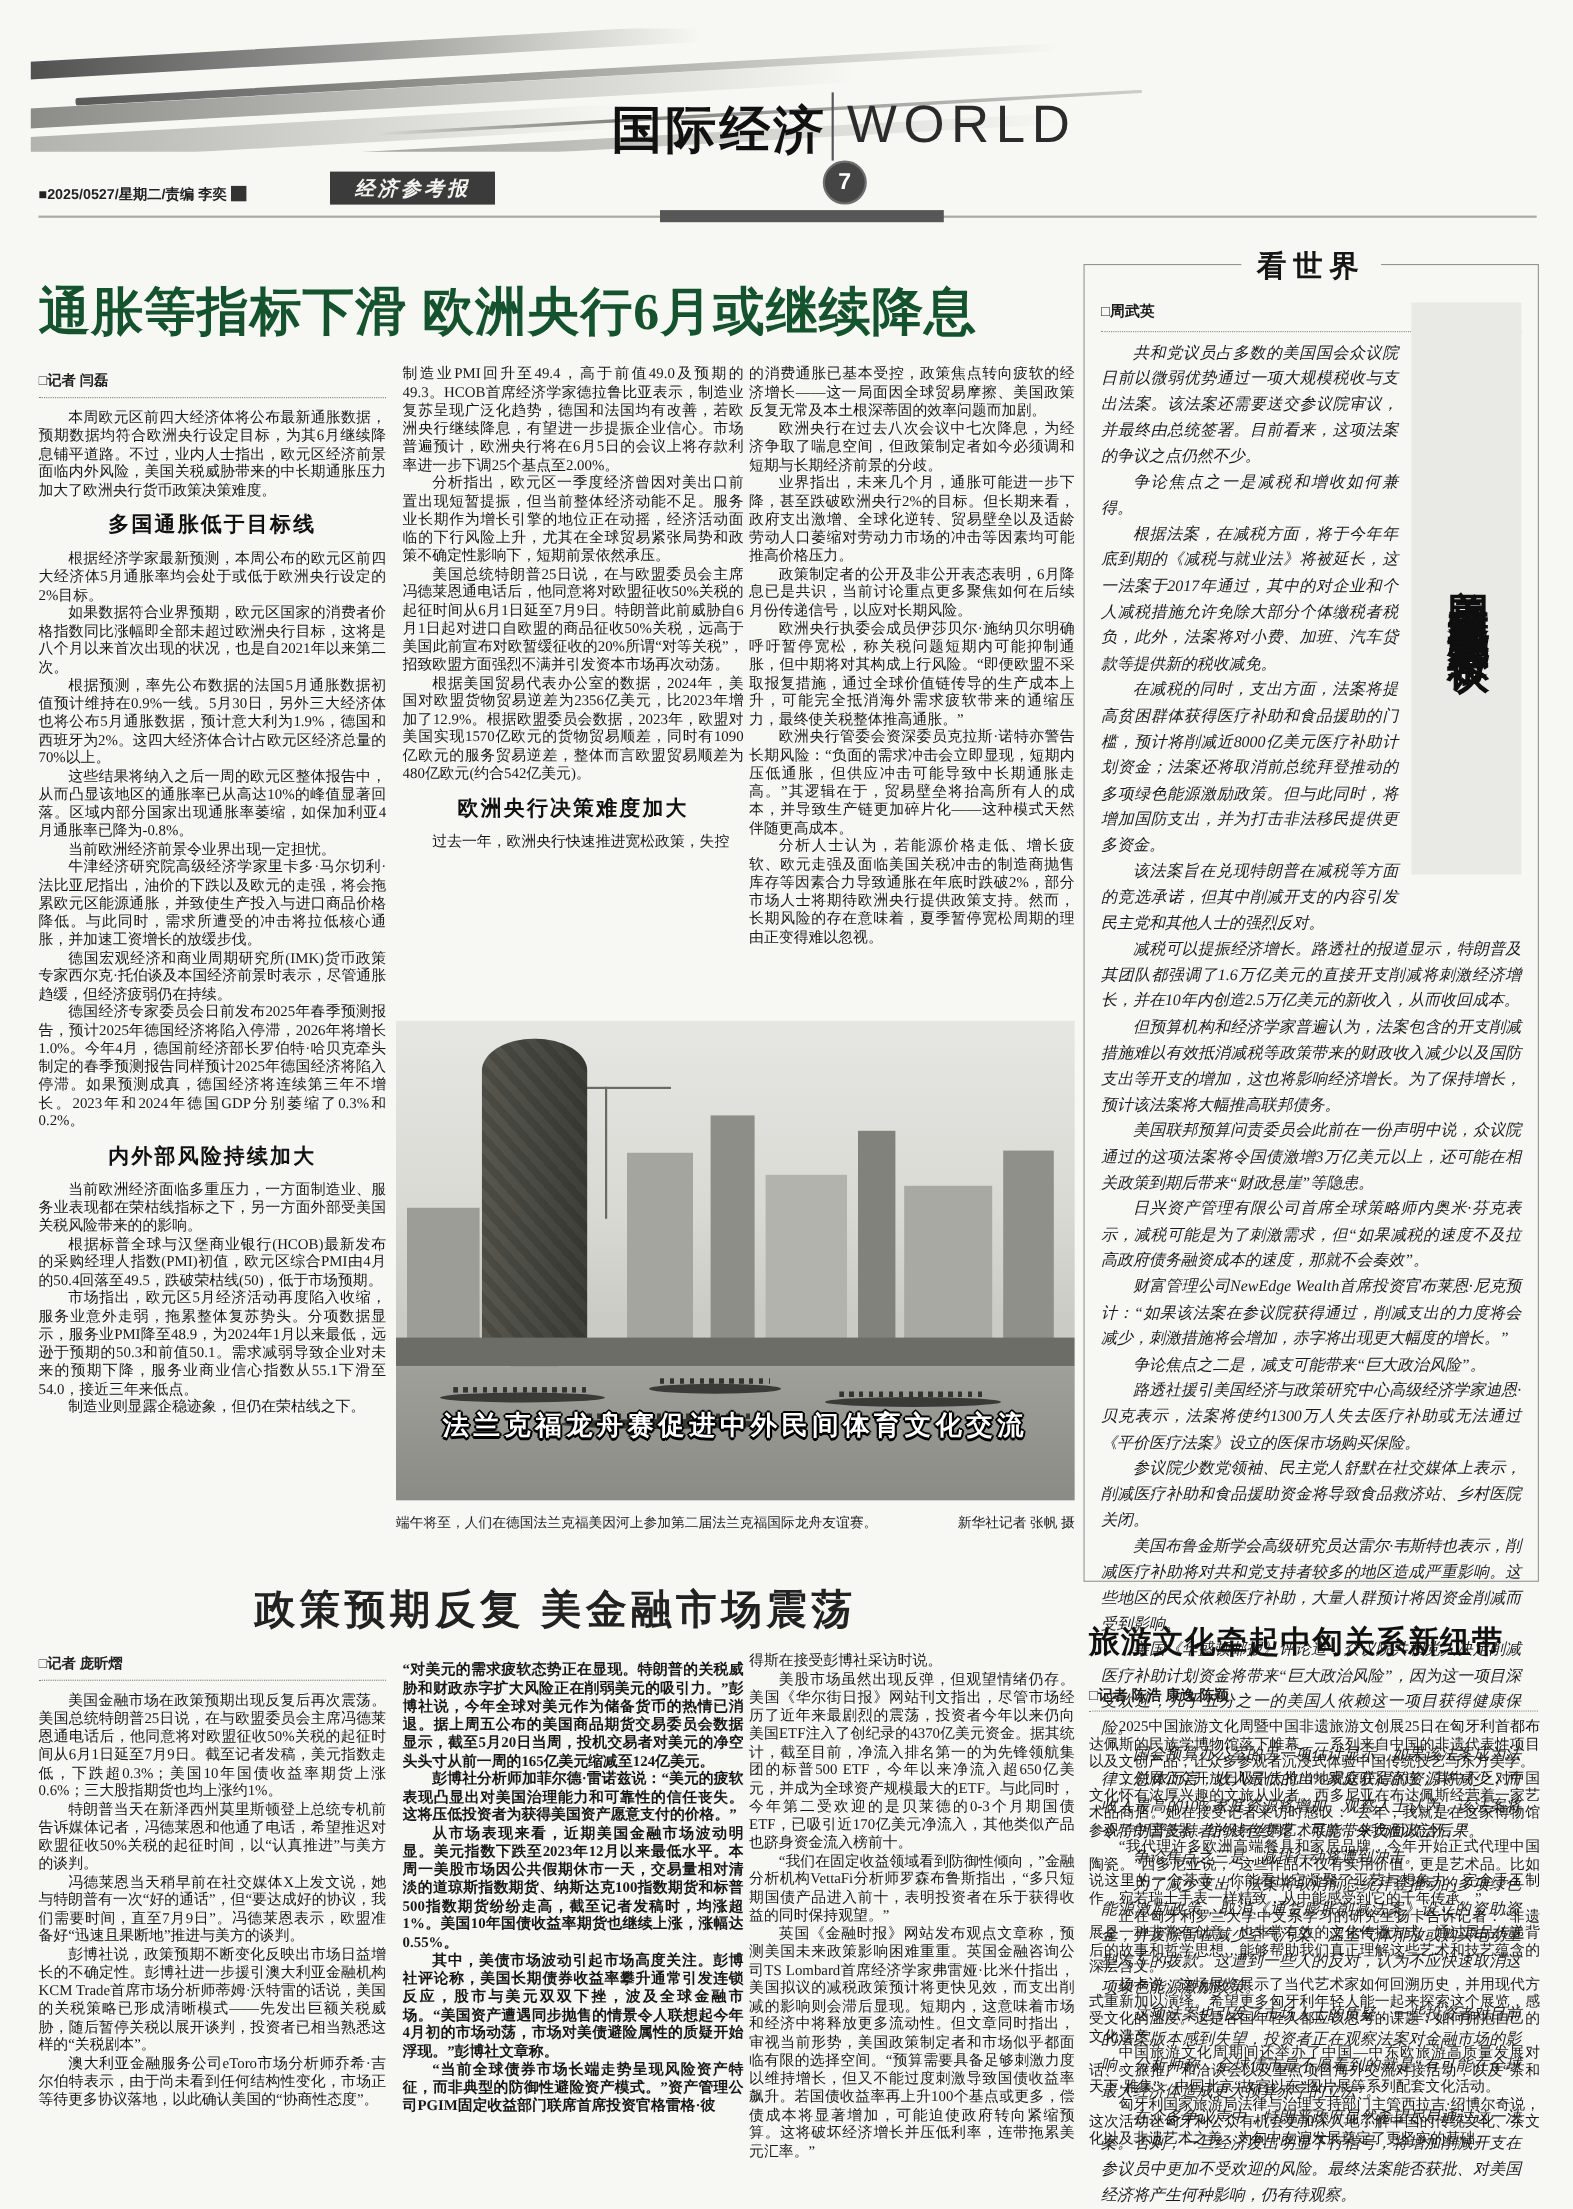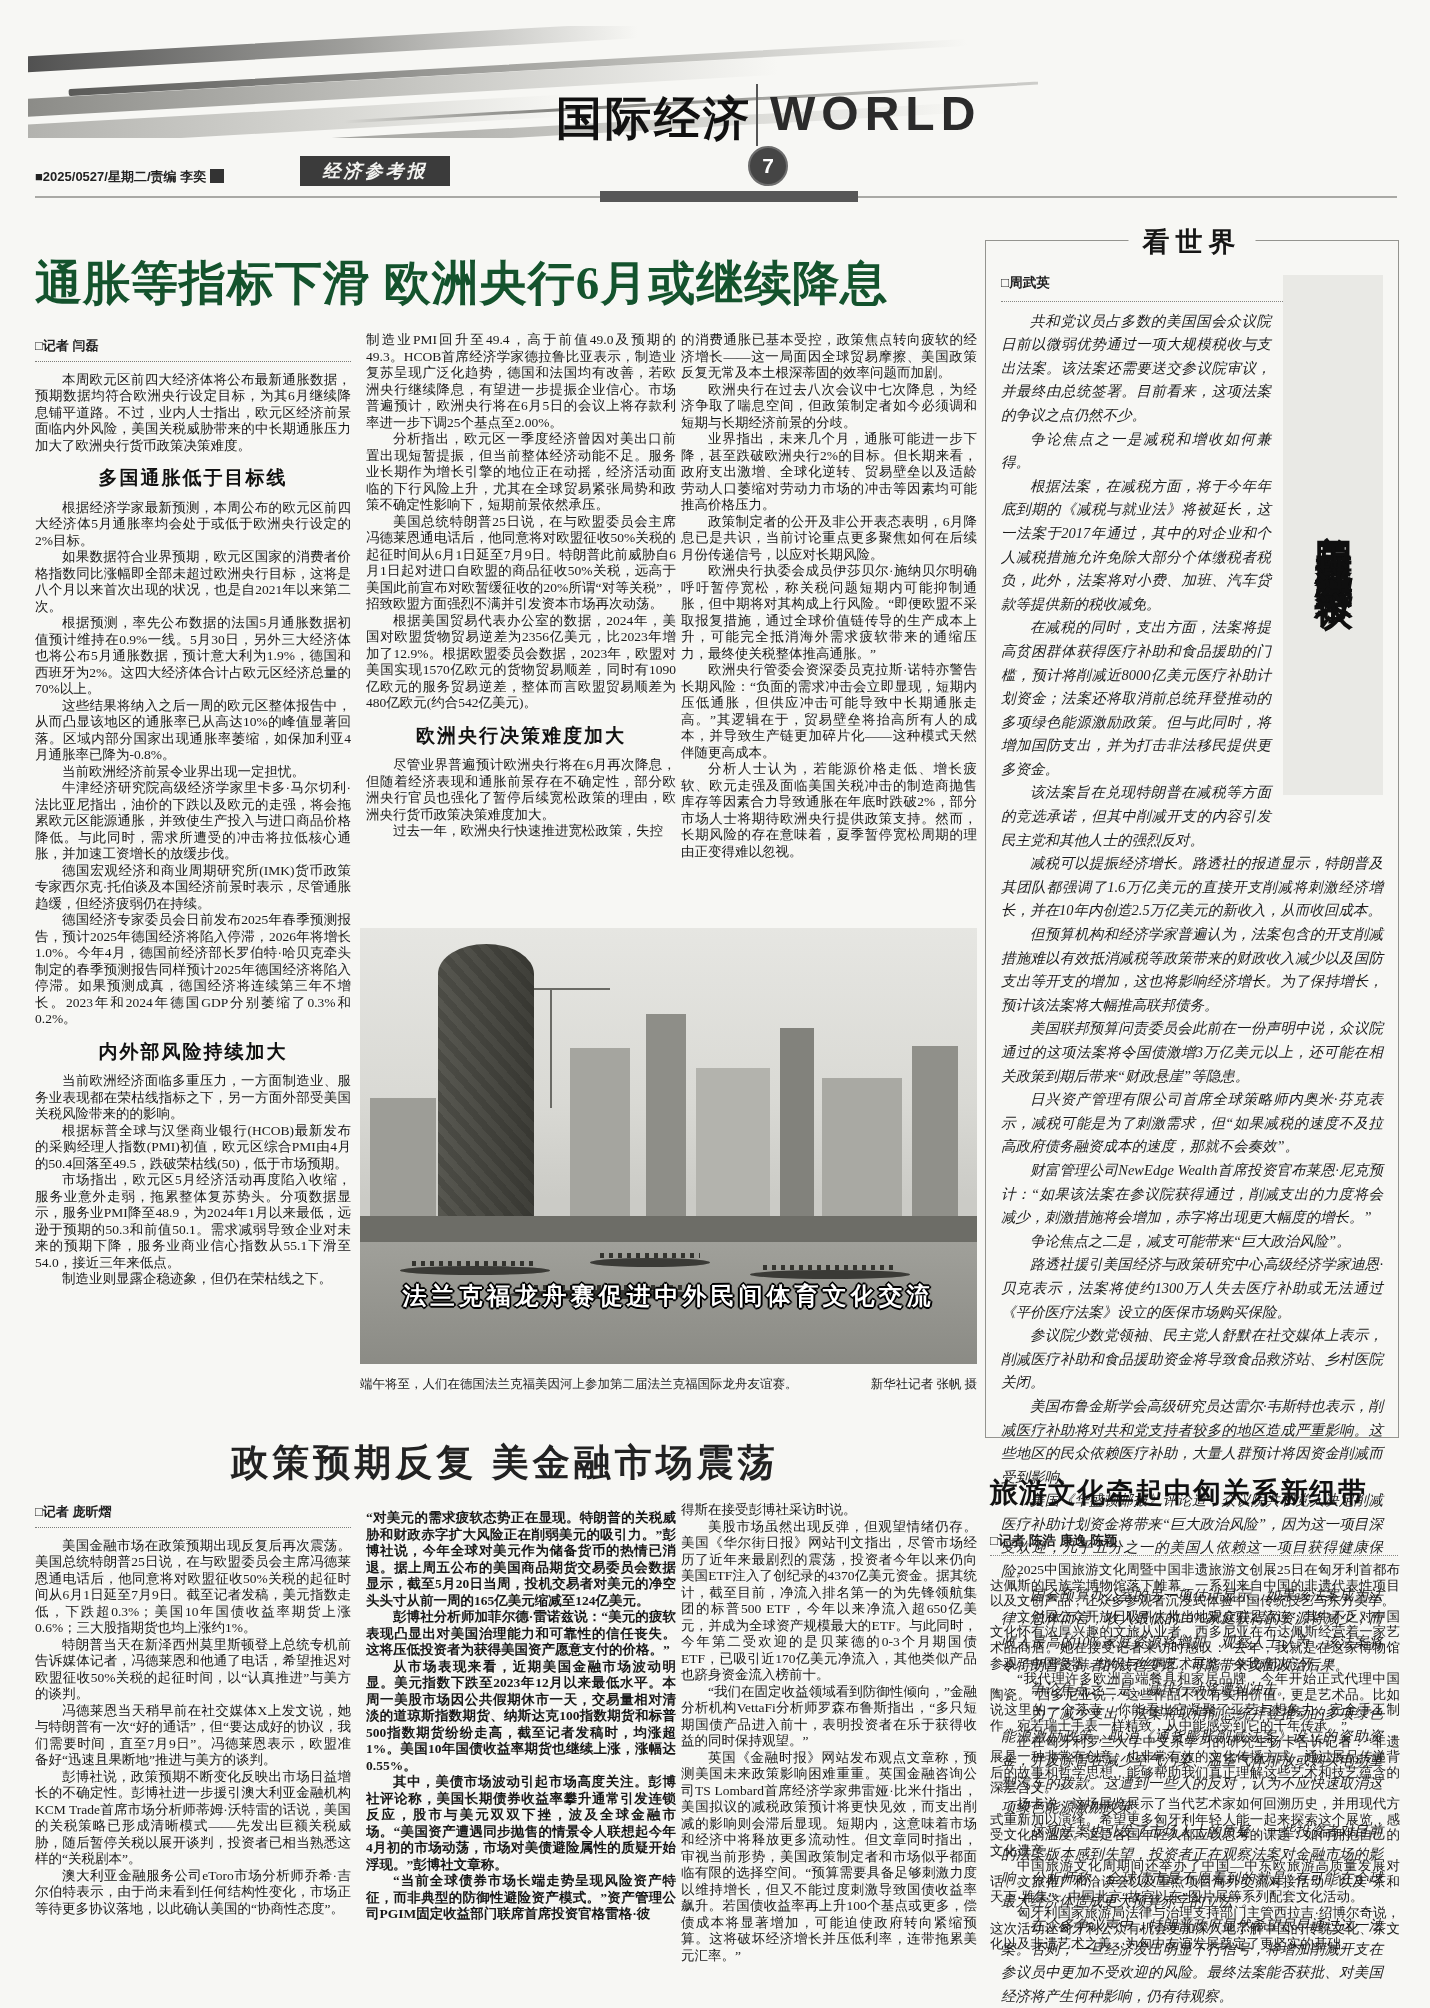--- a/index.html
+++ b/index.html
@@ -9,21 +9,21 @@
   .stripes{position:absolute;left:28px;top:26px;width:1010px;height:112px;overflow:hidden;}
   .stripes .bar{position:absolute;transform:rotate(-3.2deg);border-radius:2px;}
   .b1{left:-30px;top:14px;width:640px;height:16px;background:linear-gradient(90deg,#4a4a4a,#9f9f9c 55%,rgba(210,210,206,0));}
   .b2{left:40px;top:38px;width:900px;height:7px;background:linear-gradient(90deg,#5a5a58,#b5b5b1 60%,rgba(220,220,216,0));}
   .b3{left:-10px;top:52px;width:760px;height:18px;background:linear-gradient(90deg,#8a8a86,#c9c9c5 55%,rgba(230,230,226,0));}
   .b4{left:90px;top:74px;width:1180px;height:3px;background:linear-gradient(90deg,#3d3d3b,#8f8f8b 45%,rgba(210,210,206,0));}
   .b5{left:-20px;top:84px;width:560px;height:22px;background:linear-gradient(90deg,#b0b0ac,#d8d8d4 60%,rgba(235,235,231,0));}
   .b6{left:240px;top:96px;width:700px;height:10px;background:linear-gradient(90deg,#9a9a96,#cfcfcb 55%,rgba(235,235,231,0));}
   .section-cn{position:absolute;left:556px;top:88px;font-size:46px;font-weight:900;letter-spacing:3px;color:#111;}
   .section-sep{position:absolute;left:756px;top:84px;width:2px;height:62px;background:#555;}
-  .section-en{position:absolute;left:770px;top:86px;font-size:48px;font-weight:700;letter-spacing:6px;color:#2b2b2b;font-family:"Liberation Sans","DejaVu Sans",sans-serif;}
+  .section-en{position:absolute;left:770px;top:86px;font-size:48px;font-weight:400;letter-spacing:6px;color:#2b2b2b;font-family:"Liberation Sans","DejaVu Sans",sans-serif;}
   .page-circle{position:absolute;left:748px;top:146px;width:36px;height:36px;border-radius:50%;background:#454545;
       color:#fff;font-size:21px;font-weight:bold;display:flex;align-items:center;justify-content:center;
       font-family:"Liberation Sans",sans-serif;border:2px solid #6e6e6e;}
   .date-line{position:absolute;left:35px;top:168px;font-size:13px;font-weight:bold;color:#222;
       font-family:"Liberation Sans","DejaVu Sans",sans-serif;}
   .editor-seal{display:inline-block;width:14px;height:14px;background:#333;vertical-align:-2px;margin-left:4px;}
   .paper-logo{position:absolute;left:300px;top:156px;width:150px;height:30px;background:#3b3b3b;color:#f4f4f1;
       display:flex;align-items:center;justify-content:center;font-size:18px;font-weight:bold;font-style:italic;
       letter-spacing:3px;}
   .header-rule{position:absolute;left:35px;top:196px;width:1362px;height:2px;background:#a9a9a5;}
@@ -129,21 +129,20 @@
       <p class="para">制造业则显露企稳迹象，但仍在荣枯线之下。</p>
     </div>
 </div>
 <div class="col c2">
   <div>
       <p class="para ni">制造业PMI回升至49.4，高于前值49.0及预期的49.3。HCOB首席经济学家德拉鲁比亚表示，制造业复苏呈现广泛化趋势，德国和法国均有改善，若欧洲央行继续降息，有望进一步提振企业信心。市场普遍预计，欧洲央行将在6月5日的会议上将存款利率进一步下调25个基点至2.00%。</p>
       <p class="para">分析指出，欧元区一季度经济曾因对美出口前置出现短暂提振，但当前整体经济动能不足。服务业长期作为增长引擎的地位正在动摇，经济活动面临的下行风险上升，尤其在全球贸易紧张局势和政策不确定性影响下，短期前景依然承压。</p>
       <p class="para">美国总统特朗普25日说，在与欧盟委员会主席冯德莱恩通电话后，他同意将对欧盟征收50%关税的起征时间从6月1日延至7月9日。特朗普此前威胁自6月1日起对进口自欧盟的商品征收50%关税，远高于美国此前宣布对欧暂缓征收的20%所谓“对等关税”，招致欧盟方面强烈不满并引发资本市场再次动荡。</p>
       <p class="para">根据美国贸易代表办公室的数据，2024年，美国对欧盟货物贸易逆差为2356亿美元，比2023年增加了12.9%。根据欧盟委员会数据，2023年，欧盟对美国实现1570亿欧元的货物贸易顺差，同时有1090亿欧元的服务贸易逆差，整体而言欧盟贸易顺差为480亿欧元(约合542亿美元)。</p>
       <div class="subhead">欧洲央行决策难度加大</div>
-      <p class="para">尽管业界普遍预计欧洲央行将在6月再次降息，但随着经济表现和通胀前景存在不确定性，部分欧洲央行官员也强化了暂停后续宽松政策的理由，欧洲央行货币政策决策难度加大。</p>
       <p class="para">过去一年，欧洲央行快速推进宽松政策，失控</p>
     </div>
 </div>
 <div class="col c3">
   <div>
       <p class="para ni">的消费通胀已基本受控，政策焦点转向疲软的经济增长——这一局面因全球贸易摩擦、美国政策反复无常及本土根深蒂固的效率问题而加剧。</p>
       <p class="para">欧洲央行在过去八次会议中七次降息，为经济争取了喘息空间，但政策制定者如今必须调和短期与长期经济前景的分歧。</p>
       <p class="para">业界指出，未来几个月，通胀可能进一步下降，甚至跌破欧洲央行2%的目标。但长期来看，政府支出激增、全球化逆转、贸易壁垒以及适龄劳动人口萎缩对劳动力市场的冲击等因素均可能推高价格压力。</p>
       <p class="para">政策制定者的公开及非公开表态表明，6月降息已是共识，当前讨论重点更多聚焦如何在后续月份传递信号，以应对长期风险。</p>
       <p class="para">欧洲央行执委会成员伊莎贝尔·施纳贝尔明确呼吁暂停宽松，称关税问题短期内可能抑制通胀，但中期将对其构成上行风险。“即便欧盟不采取报复措施，通过全球价值链传导的生产成本上升，可能完全抵消海外需求疲软带来的通缩压力，最终使关税整体推高通胀。”</p>

